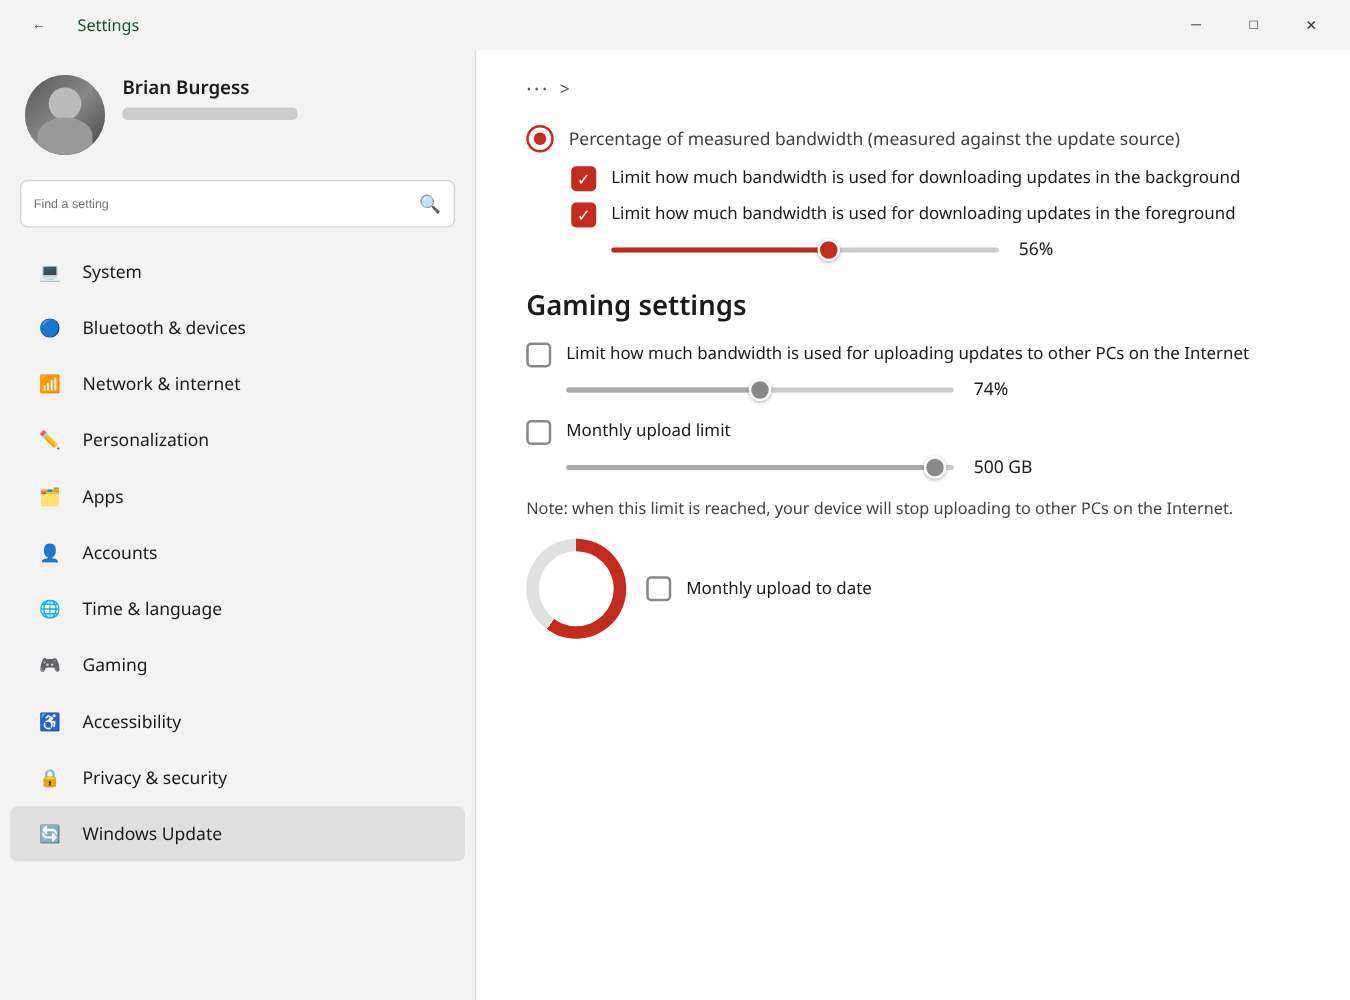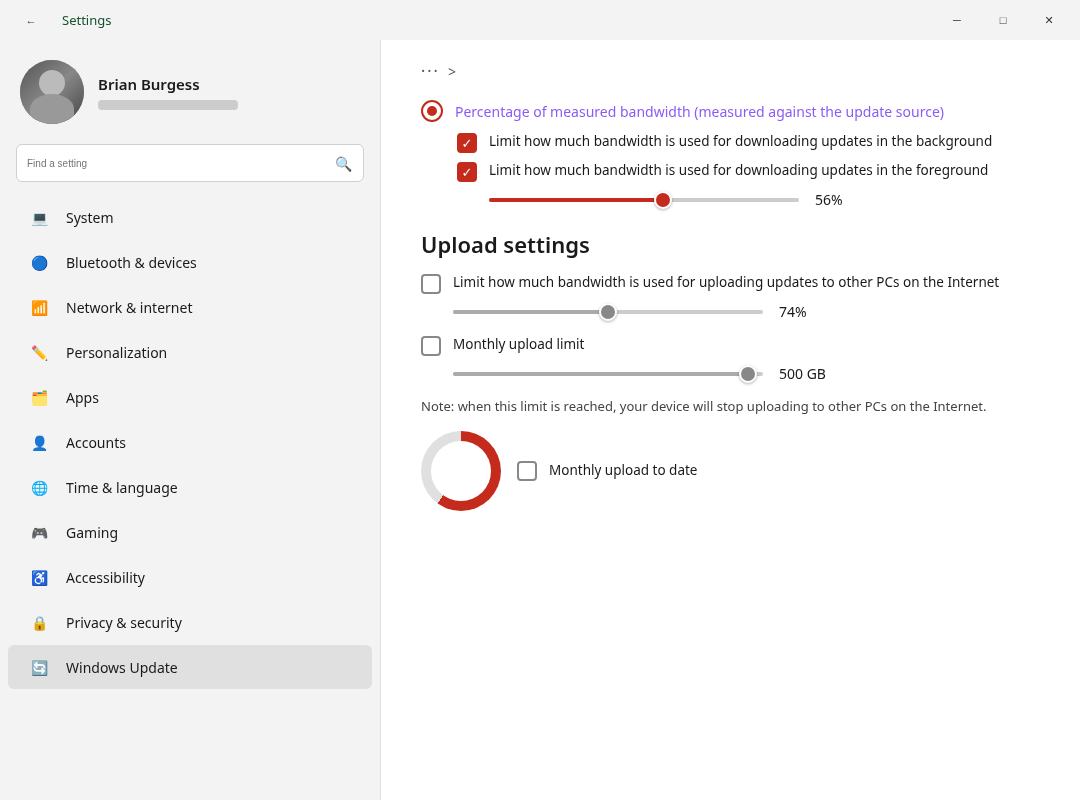--- a/index.html
+++ b/index.html
@@ -61,21 +61,21 @@
       width: 380px;
       background: #f3f3f3;
       display: flex;
       flex-direction: column;
       flex-shrink: 0;
       overflow-y: auto;
     }
 
     .user-section {
       display: flex;
-      align-items: center;
+      align-items: flex-start;
       gap: 14px;
       padding: 20px 20px 16px 20px;
     }
     .avatar {
       width: 64px;
       height: 64px;
       border-radius: 50%;
       background: #888;
       overflow: hidden;
       flex-shrink: 0;
@@ -227,21 +227,21 @@
     }
     .radio-circle.checked::after {
       content: '';
       width: 10px;
       height: 10px;
       border-radius: 50%;
       background: #c42b1c;
     }
     .radio-label {
       font-size: 14px;
-      color: #8b5cf6;
+      color: #404040;
     }
 
     
     .bandwidth-section {
       margin-left: 36px;
       margin-bottom: 12px;
     }
 
     .checkbox-row {
       display: flex;
@@ -462,21 +462,21 @@
       </div>
       <div class="slider-row">
         <div class="slider-track">
           <div class="slider-fill" style="width: 56%;"></div>
           <div class="slider-thumb" style="left: calc(56% - 9px);"></div>
         </div>
         <span class="slider-value">56%</span>
       </div>
     </div>
 
-    <h2 class="section-title">Upload settings</h2>
+    <h2 class="section-title">Gaming settings</h2>
 
     <div class="checkbox-row">
       <div class="checkbox-box unchecked">✓</div>
       <span class="checkbox-label">Limit how much bandwidth is used for uploading updates to other PCs on the Internet</span>
     </div>
     <div class="slider-row">
       <div class="slider-track disabled">
         <div class="slider-fill" style="width: 50%; background:#aaa;"></div>
         <div class="slider-thumb" style="left: calc(50% - 9px); background:#888;"></div>
       </div>

